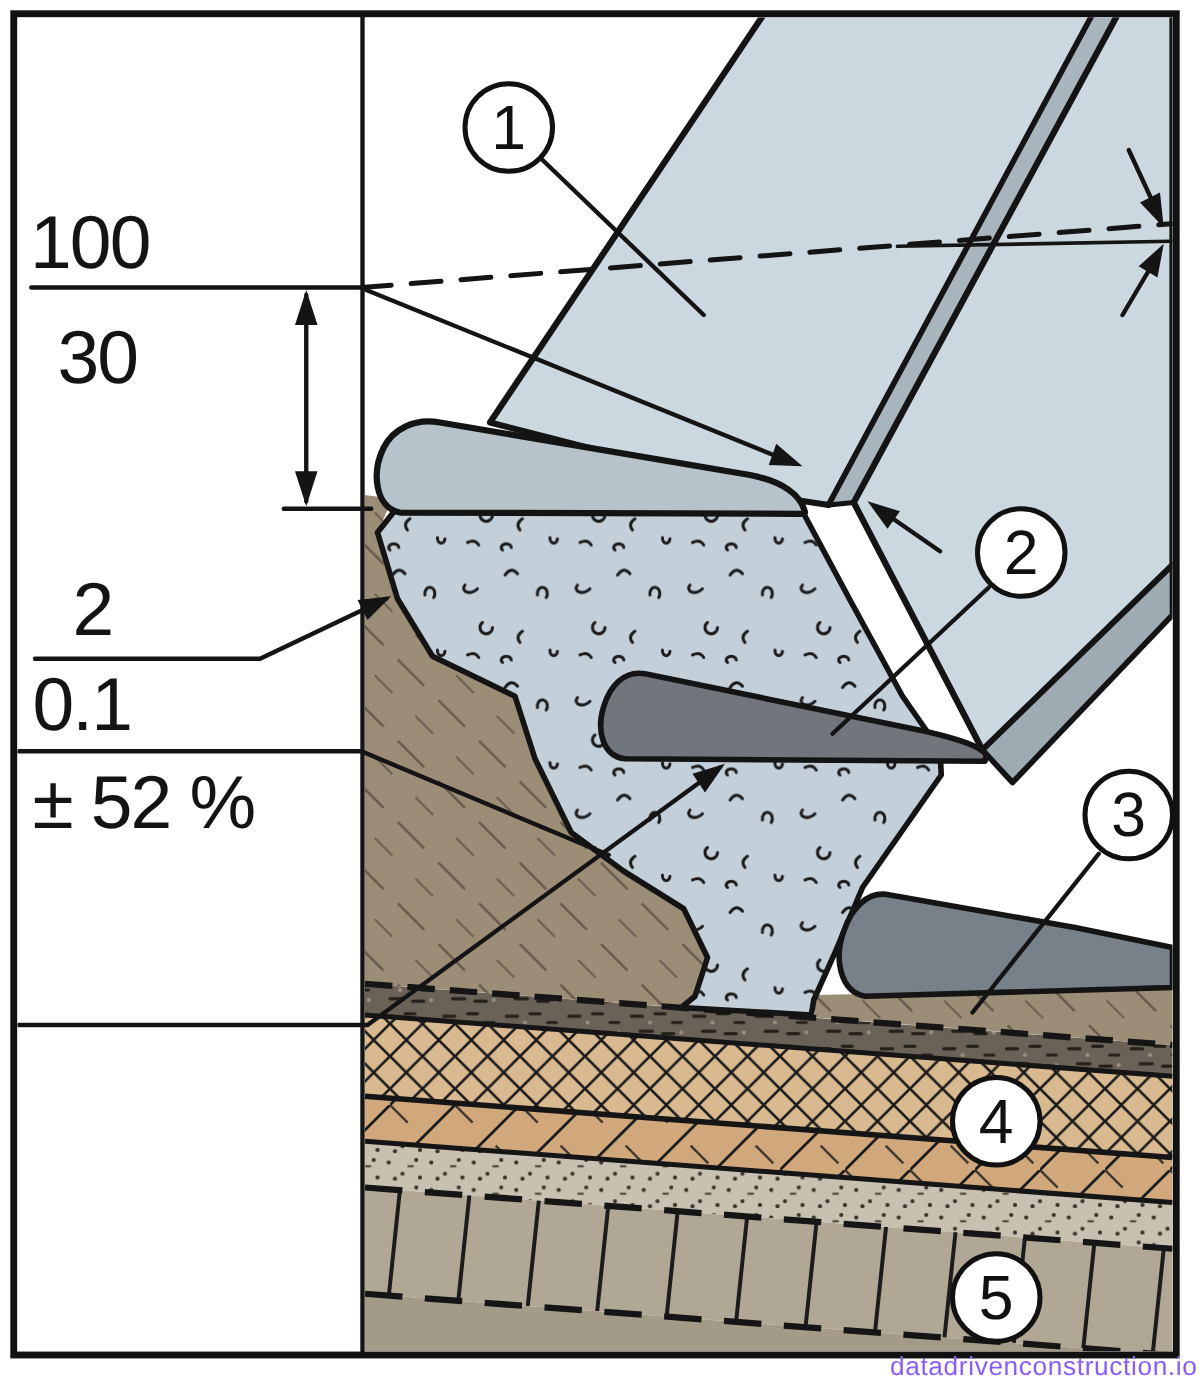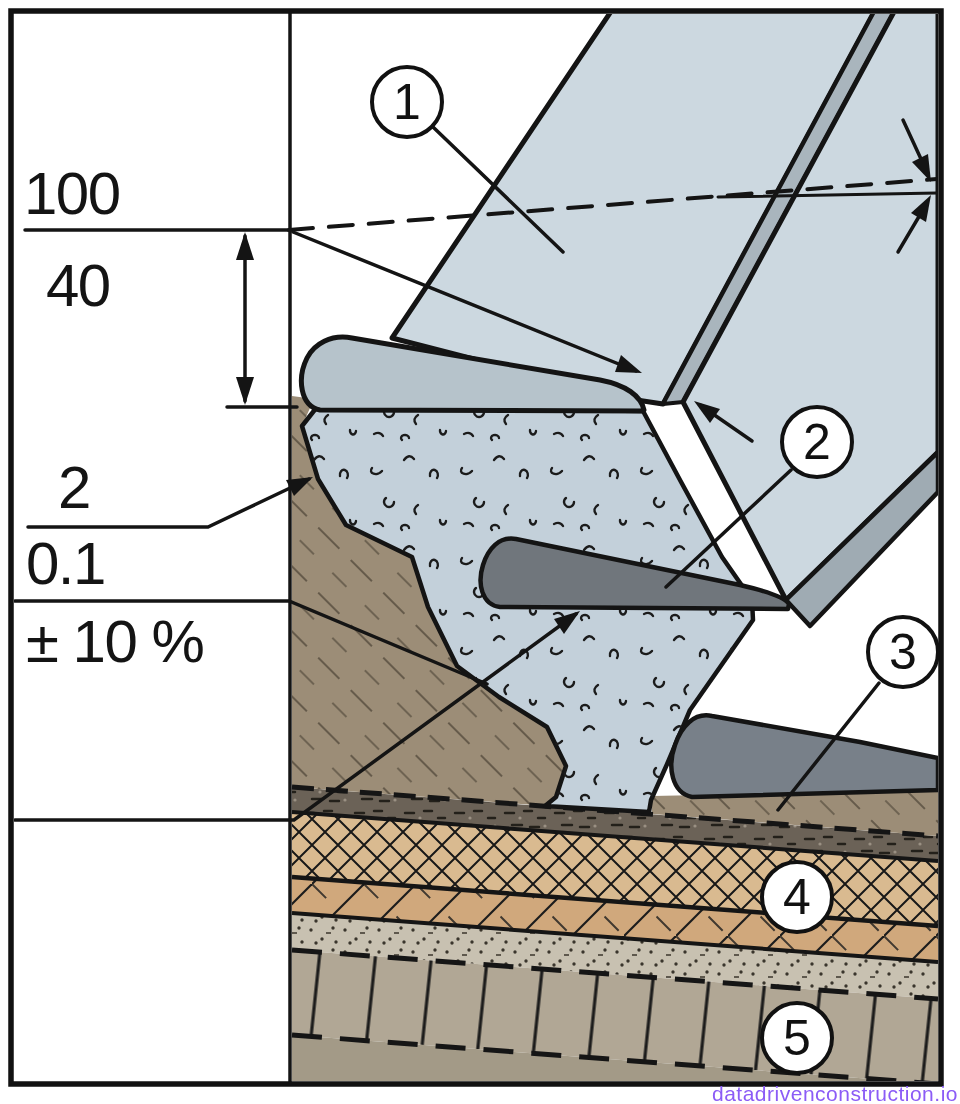--- a/index.html
+++ b/index.html
@@ -160,24 +160,24 @@
       <polygon points="580,611 564,634 554,619"></polygon>
     </g>
   </g>
 
   <line x1="290" y1="11" x2="290" y2="1083" stroke="#141414" stroke-width="3.5"></line>
 
   <rect x="11" y="11" width="930" height="1073" fill="none" stroke="#111" stroke-width="5.5"></rect>
 </svg>
 
 <div class="dim-label" style="left:24px;top:164px">100</div>
-<div class="dim-label" style="left:46px;top:256px">40</div>
+<div class="dim-label" style="left:46px;top:256px">30</div>
 <div class="dim-label" style="left:58px;top:458px">2</div>
 <div class="dim-label" style="left:26px;top:534px">0.1</div>
-<div class="dim-label" style="left:26px;top:612px">± 10 %</div>
+<div class="dim-label" style="left:26px;top:612px">± 52 %</div>
 
 <div class="callout" style="left:370px;top:65px">1</div>
 <div class="callout" style="left:780px;top:405px">2</div>
 <div class="callout" style="left:866px;top:615px">3</div>
 <div class="callout" style="left:760px;top:860px">4</div>
 <div class="callout" style="left:760px;top:1001px">5</div>
 
 <div id="watermark">datadrivenconstruction.io</div>
 
 </div>

